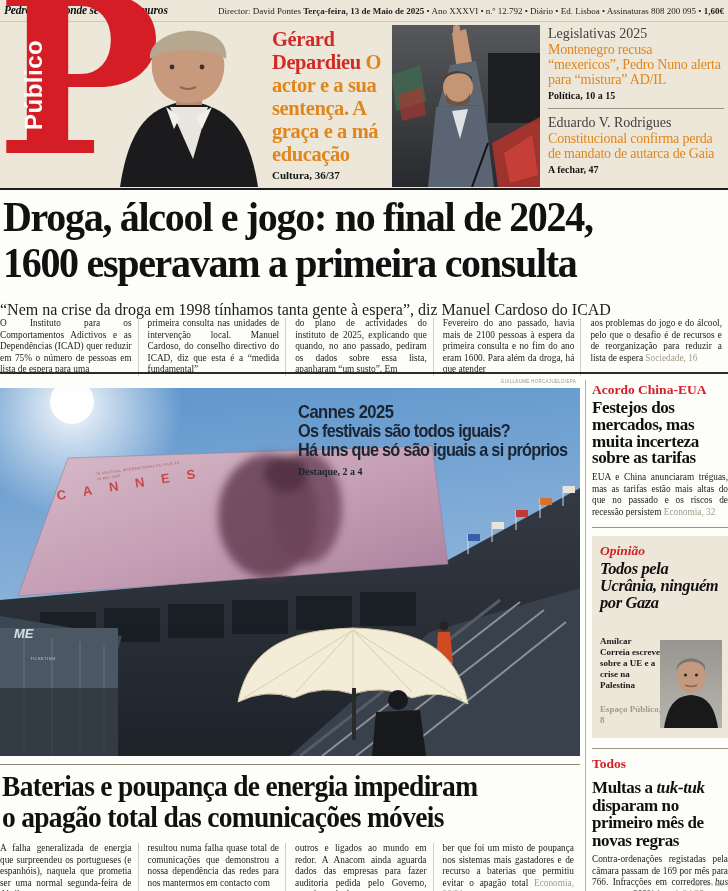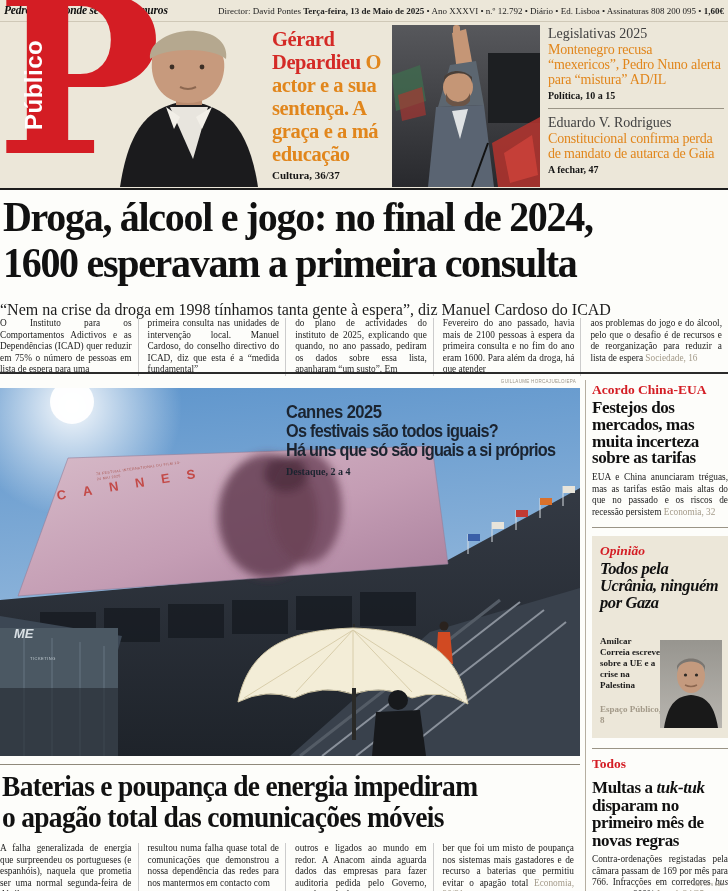--- a/index.html
+++ b/index.html
@@ -50,21 +50,21 @@
   .bodycol + .bodycol{border-left:1px solid #ccc;padding-left:9px;}
   .ref-light{color:#a39a89;}
   .lead-rule{position:absolute;left:0;top:372px;width:728px;height:2px;background:#2a2a2a;}
 
   
   .photo-credit{position:absolute;top:379px;left:440px;width:136px;text-align:right;
                 font-family:"Liberation Sans",sans-serif;font-size:4.5px;color:#9a9488;
                 letter-spacing:0.3px;}
   .cannes{position:absolute;top:388px;left:0;width:580px;height:368px;overflow:hidden;}
   .cannes svg{position:absolute;top:0;left:0;}
-  .cannes-overlay{position:absolute;top:14px;left:286px;width:276px;
+  .cannes-overlay{position:absolute;top:14px;left:298px;width:276px;
                   font-family:"Liberation Sans",sans-serif;color:#1b2430;}
   .cannes-kicker{font-weight:bold;font-size:17.5px;line-height:19px;letter-spacing:-0.6px;
                  transform:scale(0.95,1.05);transform-origin:left top;}
   .cannes-h{font-weight:bold;font-size:17.5px;line-height:19px;letter-spacing:-0.8px;
             white-space:nowrap;transform:scale(0.93,1.05);transform-origin:left top;}
   .cannes-ref{margin-top:7px;font-family:"Liberation Serif",serif;font-weight:bold;font-size:10px;}
   .billboard-letters{position:absolute;top:100px;left:58px;color:#c2403c;font-weight:bold;
                      font-family:"Liberation Sans",sans-serif;font-size:13px;letter-spacing:17px;
                      transform:rotate(-9deg);transform-origin:left bottom;opacity:0.9;}
   .billboard-small{position:absolute;top:78px;left:96px;color:#a8544e;font-size:3.5px;

